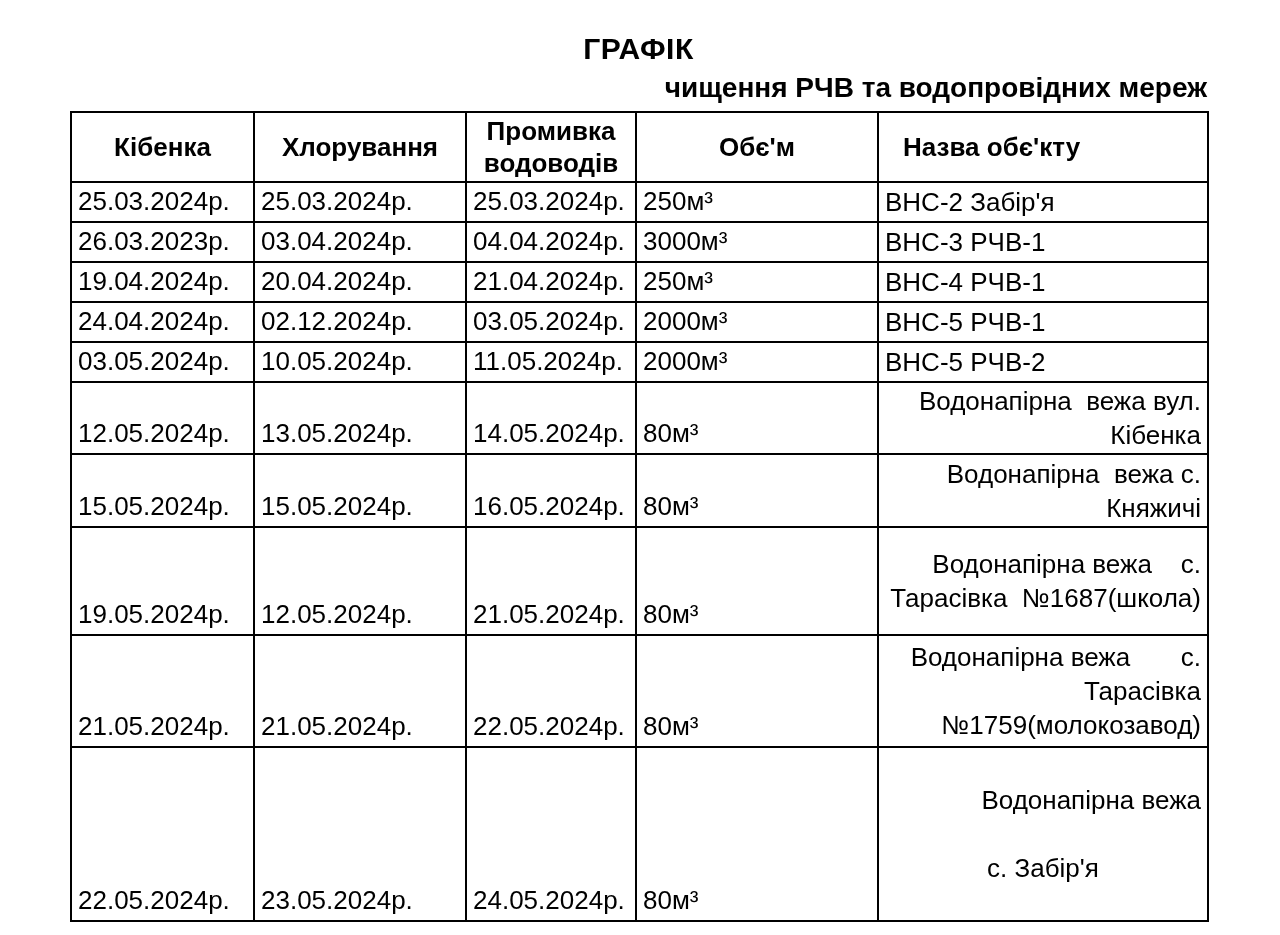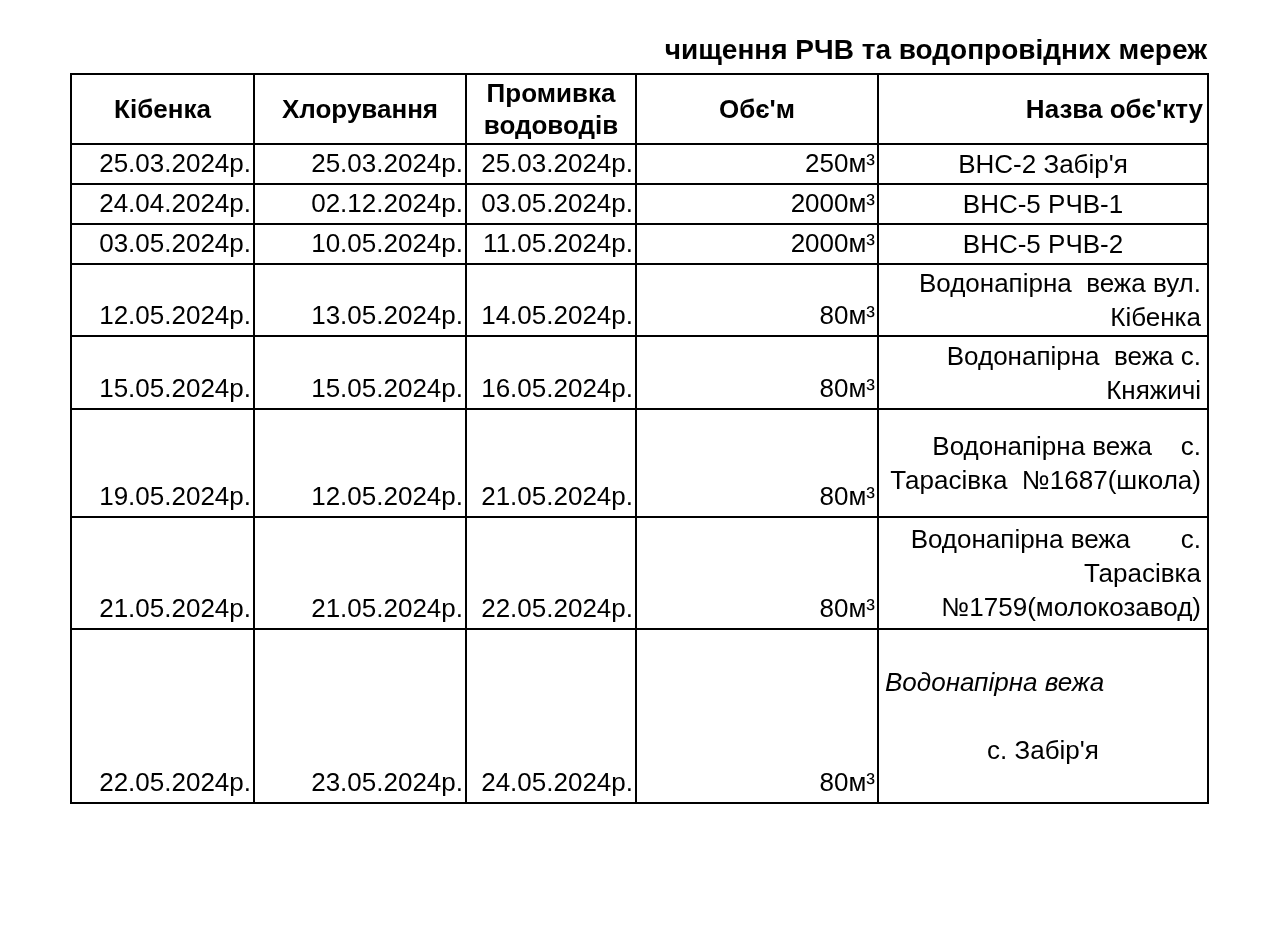--- a/index.html
+++ b/index.html
@@ -41,52 +41,53 @@
     overflow: hidden;
   }
   th {
     font-size: 26px;
     font-weight: bold;
     vertical-align: middle;
     line-height: 32px;
     padding: 2px 4px;
   }
   .th-c { text-align: center; }
-  .th-l { text-align: right; padding-left: 24px; margin-left: 32px; }
+  .th-l { text-align: left; padding-left: 24px; margin-left: 32px; }
   td {
     font-size: 26px;
     line-height: 32px;
   }
   .c-date, .c-vol {
-    text-align: right;
+    text-align: left;
     vertical-align: bottom;
     padding: 2px 2px 4px 6px;
     white-space: nowrap;
   }
   .c-name {
     vertical-align: middle;
     padding: 1px 6px;
     white-space: pre-line;
     line-height: 34px;
   }
-  .nl { text-align: center; margin-top: 12px; }
+  .nl { text-align: left; margin-top: 12px; }
   .nc { text-align: right; }
-  .mixed .l1 { text-align: left; font-style: italic; }
+  .mixed .l1 { text-align: right; }
   .mixed .l2 { text-align: center; }
   tr.h-head { height: 70px; }
   tr.rs  { height: 37px; }
   tr.rm70 { height: 70px; }
   tr.rm73 { height: 73px; }
   tr.rl108 { height: 108px; }
   tr.rl112 { height: 112px; }
 </style>
 </head>
 <body>
 
 <div class="sheet">
+  <div class="doc-title">ГРАФІК</div>
   <div class="doc-subtitle">чищення РЧВ та водопровідних мереж</div>
 
   <table class="schedule">
     <colgroup>
       <col style="width:183px">
       <col style="width:212px">
       <col style="width:170px">
       <col style="width:242px">
       <col style="width:330px">
     </colgroup>
@@ -100,22 +101,36 @@
       </tr>
 
       <tr class="rs">
         <td class="c-date">25.03.2024р.</td>
         <td class="c-date">25.03.2024р.</td>
         <td class="c-date">25.03.2024р.</td>
         <td class="c-vol">250м³</td>
         <td class="c-name nl">ВНС-2 Забір'я</td>
       </tr>
 
+      <tr class="rs">
+        <td class="c-date">26.03.2023р.</td>
+        <td class="c-date">03.04.2024р.</td>
+        <td class="c-date">04.04.2024р.</td>
+        <td class="c-vol">3000м³</td>
+        <td class="c-name nl">ВНС-3 РЧВ-1</td>
+      </tr>
 
 
+      <tr class="rs">
+        <td class="c-date">19.04.2024р.</td>
+        <td class="c-date">20.04.2024р.</td>
+        <td class="c-date">21.04.2024р.</td>
+        <td class="c-vol">250м³</td>
+        <td class="c-name nl">ВНС-4 РЧВ-1</td>
+      </tr>
 
 
       <tr class="rs">
         <td class="c-date">24.04.2024р.</td>
         <td class="c-date">02.12.2024р.</td>
         <td class="c-date">03.05.2024р.</td>
         <td class="c-vol">2000м³</td>
         <td class="c-name nl">ВНС-5 РЧВ-1</td>
       </tr>
 

